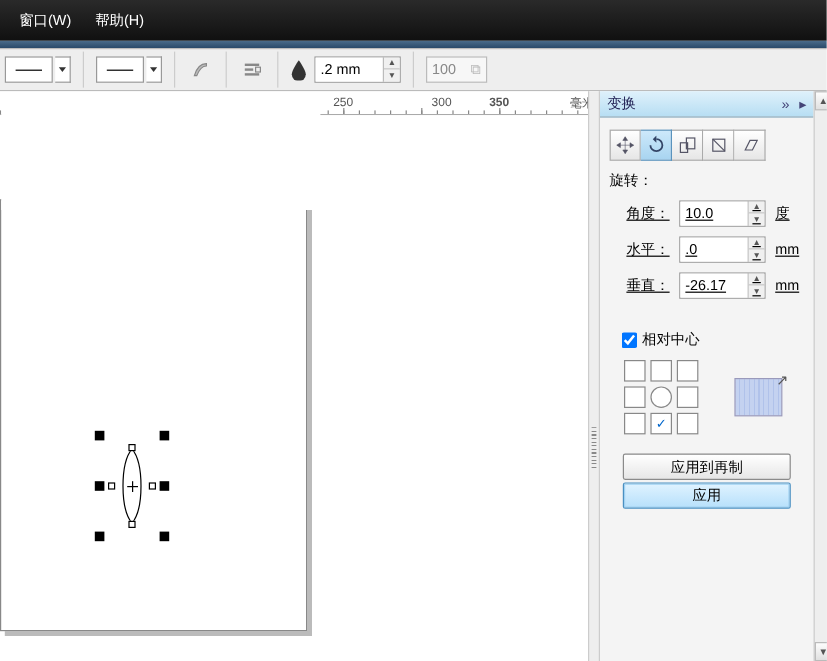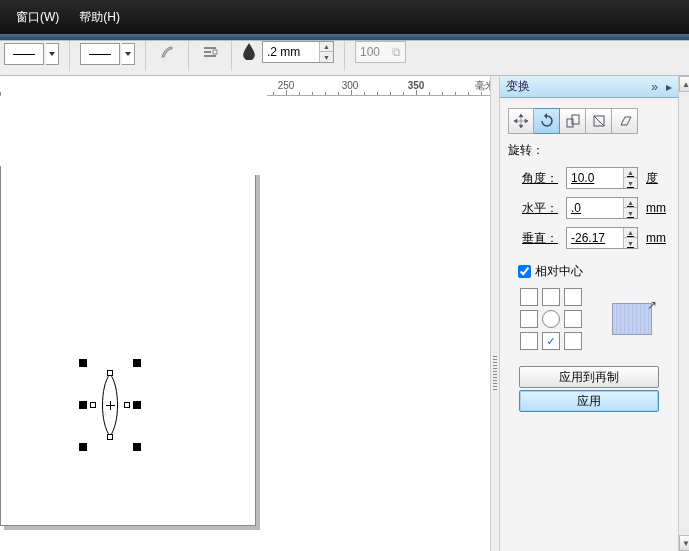--- a/index.html
+++ b/index.html
@@ -2,21 +2,21 @@
 <html><head>
 <meta charset="utf-8">
 <style>
   * { box-sizing: border-box; margin: 0; padding: 0; font-family: "Microsoft YaHei", SimSun, Arial, sans-serif; font-size: 12px; }
   body { width: 689px; height: 551px; background: #fff; overflow: hidden; position: relative; }
 
   .menubar { height: 34px; background: linear-gradient(#2a2a2a,#101010); color: #fff; display: flex; align-items: center; padding-left: 6px; }
   .menubar .menu-item { padding: 4px 10px; cursor: default; }
   .menubar-sep { height: 6px; background: linear-gradient(#4a6b8a,#2a4a6a); }
 
-  .toolbar { height: 36px; border-top: 1px solid #bbb; border-bottom: 1px solid #bbb; background: #eee; display: flex; padding-left: 4px; gap: 6px; }
+  .toolbar { height: 36px; border-top: 1px solid #bbb; border-bottom: 1px solid #bbb; background: #eee; display: flex; align-items: center; padding-left: 4px; gap: 6px; }
   .tb-group { display: flex; align-items: center; height: 26px; gap: 2px; }
   .tb-sep { width: 1px; height: 30px; background: #ccc; margin: 0 4px; }
   .line-style-box { width: 40px; height: 22px; border: 1px solid #999; background: #fff; display: flex; align-items: center; justify-content: center; }
   .line-style-box .lsb-inner { width: 22px; height: 0; border-top: 1.5px solid #000; }
   .dd-btn { width: 13px; height: 22px; border: 1px solid #999; border-left: 0; background: #fff; display: flex; align-items: center; justify-content: center; }
   .dd-btn::after { content: ""; border-left: 3px solid transparent; border-right: 3px solid transparent; border-top: 4px solid #333; }
   .tb-icon { width: 22px; height: 22px; display: flex; align-items: center; justify-content: center; color: #888; border: 1px solid transparent; }
   .tb-icon svg { width: 16px; height: 16px; }
   .ink-drop { width: 14px; height: 20px; display: flex; align-items: center; justify-content: center; }
   .line-width-box { display: flex; align-items: center; height: 22px; border: 1px solid #999; background: #fff; }
@@ -154,21 +154,21 @@
     <span class="tick-label" style="left: 26px;">50</span>
         <div class="tick major" style="left: 26px; top: 14px; height: 6px;"></div>
         <span class="tick-label" style="left: 91px;">100</span>
         <div class="tick major" style="left: 91px; top: 14px; height: 6px;"></div>
         <span class="tick-label" style="left: 156px;">150</span>
         <div class="tick major" style="left: 156px; top: 14px; height: 6px;"></div>
         <span class="tick-label" style="left: 221px;">200</span>
         <div class="tick major" style="left: 221px; top: 14px; height: 6px;"></div>
         <span class="tick-label" style="left: 286px; text-align: center;">250</span>
         <div class="tick major" style="left: 286px; top: 14px; height: 6px;"></div>
-        <span class="tick-label" style="left: 350px;">300</span>
+        <span class="tick-label" style="left: 368px;">300</span>
         <div class="tick major" style="left: 351px; top: 14px; height: 6px;"></div>
         <span class="tick-label" style="left: 416px; font-weight: bold;">350</span>
         <div class="tick major" style="left: 416px; top: 14px; height: 6px;"></div>
         <div class="tick" style="left: 0px; top: 16px; height: 4px;"></div>
         <div class="tick" style="left: 13px; top: 16px; height: 4px;"></div>
         <div class="tick" style="left: 26px; top: 16px; height: 4px;"></div>
         <div class="tick" style="left: 39px; top: 16px; height: 4px;"></div>
         <div class="tick" style="left: 52px; top: 16px; height: 4px;"></div>
         <div class="tick" style="left: 65px; top: 16px; height: 4px;"></div>
         <div class="tick" style="left: 78px; top: 16px; height: 4px;"></div>
@@ -306,21 +306,21 @@
                 <input value="-26.17" style="">
                 <div class="spinner">
                     <button>▲</button>
                     <button>▼</button>
                   </div>
               </div>
               <span class="fl-unit">mm</span>
             </div>
           </div>
 
-          <div class="chk-row" style="margin-top:6px; margin-left:10px;">
+          <div class="chk-row" style="margin-top:18px; margin-left:10px;">
             <input type="checkbox" checked="" style="">
             <span>相对中心</span>
           </div>
 
           <div class="anchor-row">
             <div class="anchor-grid">
               <div class="anchor-cell"></div>
               <div class="anchor-cell"></div>
               <div class="anchor-cell"></div>
               <div class="anchor-cell"></div>

